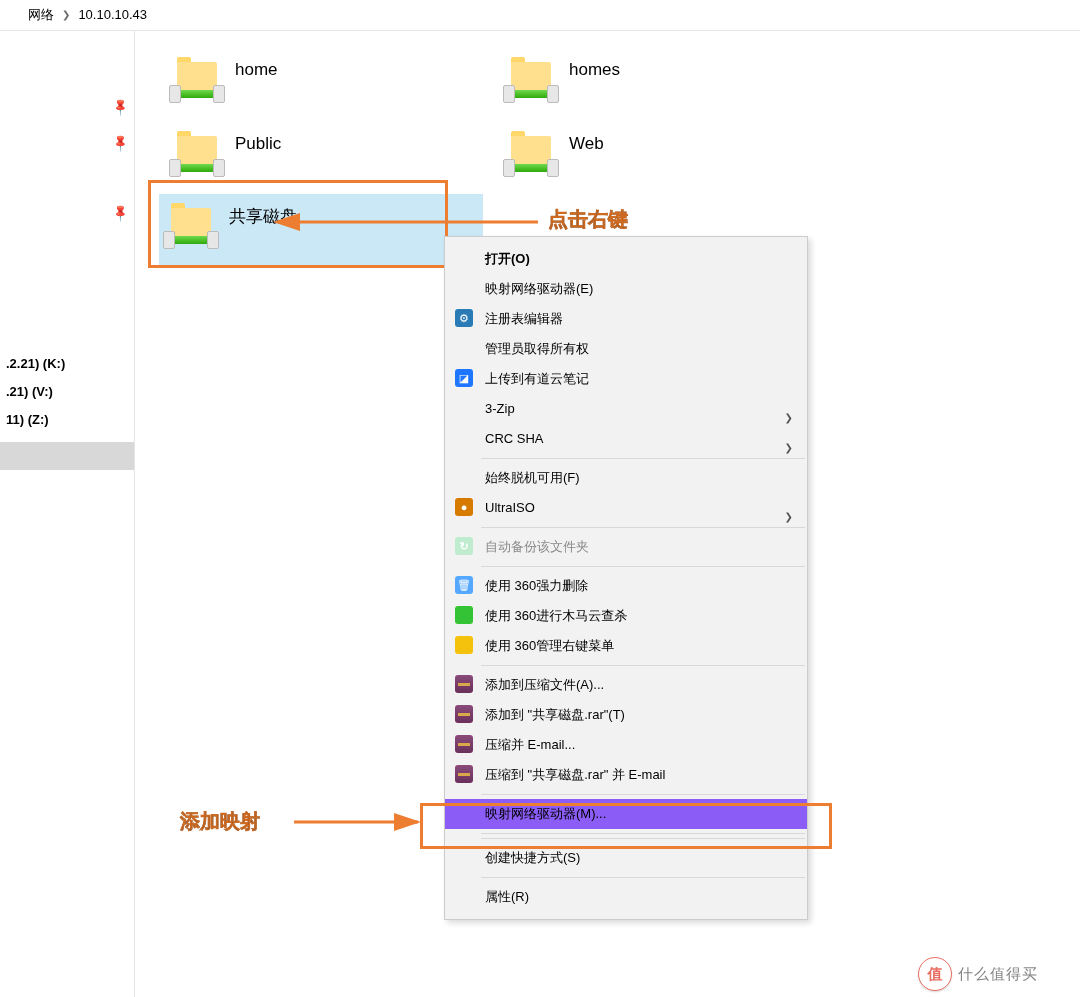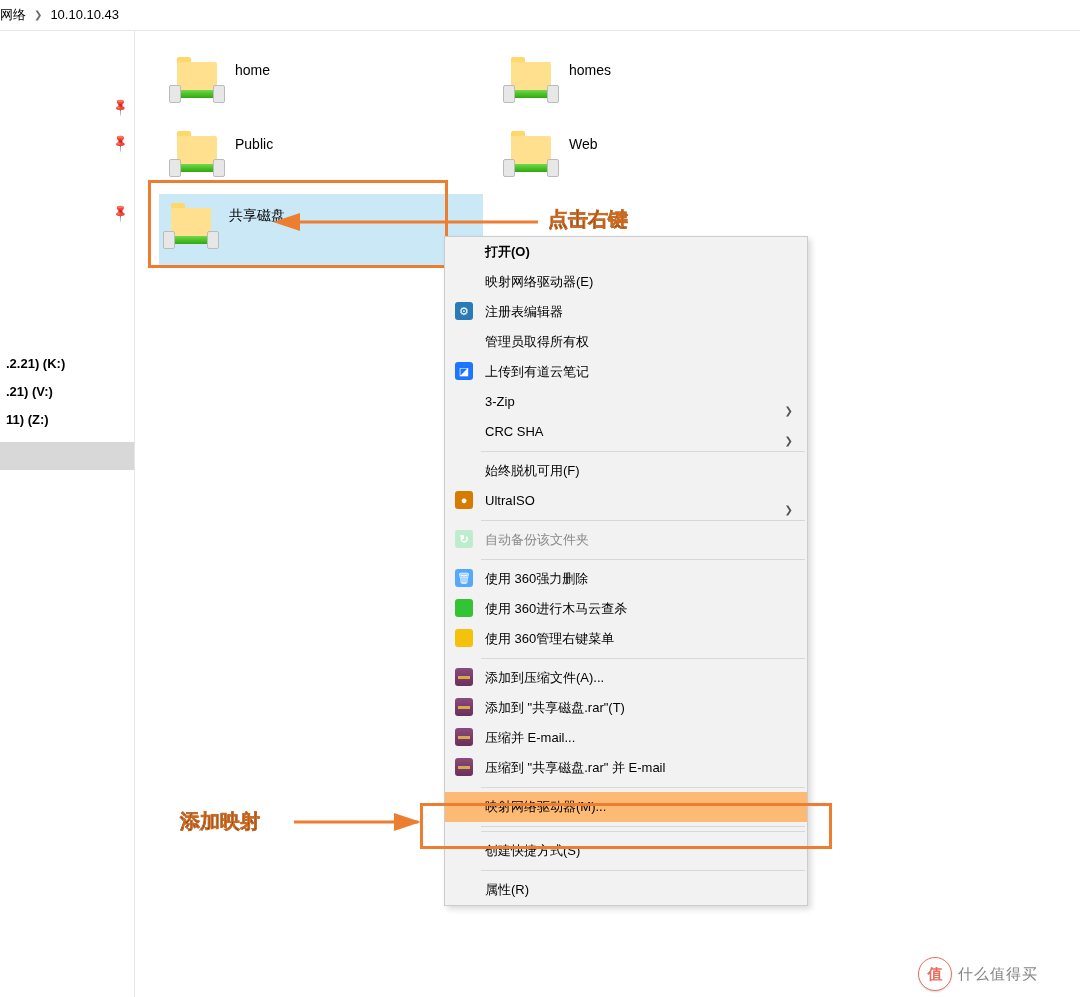--- a/index.html
+++ b/index.html
@@ -1,43 +1,43 @@
 <!DOCTYPE html>
 <html><head>
 <meta charset="utf-8">
 <style>
   * { box-sizing: border-box; }
   body { margin:0; font-family: "Microsoft YaHei", "Segoe UI", sans-serif; font-size:13px; color:#000; background:#fff; width:1080px; height:997px; position:relative; overflow:hidden;}
-  .breadcrumb { position:absolute; left:0; top:4px; height:22px; line-height:22px; font-size:13px; display:flex; align-items:center; color:#000;}
+  .breadcrumb { position:absolute; left:0; top:4px; height:22px; line-height:22px; font-size:13px; display:flex; align-items:center; color:#000;padding-left:28px;}
   .breadcrumb .chevron { margin:0 8px; color:#6b6b6b; font-size:10px;}
   .hrline { position:absolute; left:0; top:30px; width:1080px; height:1px; background:#e6e6e6;}
   .vline { position:absolute; left:134px; top:30px; width:1px; height:967px; background:#e6e6e6;}
   .pane-left { position:absolute; left:0; top:30px; width:134px; }
   .pane-left .pin { position:absolute; right:6px; color:#909090; font-size:12px; transform:rotate(-45deg);}
   .drive { padding-left:6px; height:28px; line-height:28px; font-size:13px; color:#000;font-weight:bold;}
   .drive.sel { background:#d8d8d8; }
   .pane-main { position:absolute; left:135px; top:30px; }
   .folder-item { position:absolute; display:flex; align-items:center; height:74px; width:260px; border-radius:0; }
   .folder-item.selected { background:#cbe8f6; }
-  .folder-item .flabel { margin-left:12px; margin-top:-30px; font-size:14px;}
+  .folder-item .flabel { margin-left:12px; margin-top:-30px; font-size:17px;}
   .netfolder-icon { width:52px; height:46px; position:relative; margin-left:6px; }
   .netfolder-icon .folder { position:absolute; left:6px; top:0; width:40px; height:28px; background:#ffe08f; border-radius:2px 2px 0 0;}
   .netfolder-icon .folder-tab { position:absolute; left:6px; top:-5px; width:14px; height:7px; background:#ffd869; border-radius:2px 2px 0 0;}
   .netfolder-icon .pipe { position:absolute; left:0px; top:22px; width:52px; height:18px; }
   .netfolder-icon .pipe .bar { position:absolute; left:2px; top:6px; width:46px; height:8px; background:linear-gradient(#6fd94b,#2fa90b); border-radius:4px; }
   .netfolder-icon .pipe .cap { position:absolute; top:1px; width:12px; height:18px; background:#e7e7e7; border:1px solid #bbb; border-radius:2px;}
   .netfolder-icon .pipe .cap.l { left:-2px;}
   .netfolder-icon .pipe .cap.r { right:-2px;}
   .highlight-box { position:absolute; border:3px solid #ed7d31; pointer-events:none;}
-  .annot-text { position:absolute; font-size:20px; font-weight:600; color:#000000; -webkit-text-stroke:0.5px #cf6a21;}
+  .annot-text { position:absolute; font-size:20px; font-weight:600; color:#0c4a6e; -webkit-text-stroke:0.5px #cf6a21;}
   .arrow-svg { position:absolute; overflow:visible; pointer-events:none;}
-  .ctx { position:absolute; left:444px; top:236px; width:364px; background:#f2f2f2; border:1px solid #cccccc; box-shadow:3px 3px 6px rgba(0,0,0,.15); padding:0 0;}
+  .ctx { position:absolute; left:444px; top:236px; width:364px; background:#f2f2f2; border:1px solid #cccccc; box-shadow:3px 3px 6px rgba(0,0,0,.15); padding:7px 0;}
   .ctx .mi { position:relative; height:30px; line-height:30px; padding-left:40px; font-size:13px; color:#000;}
   .ctx .mi.disabled { color:#8a8a8a; }
-  .ctx .mi.hover { background:#fdba74; }
+  .ctx .mi.hover { background:#8b5cf6; }
   .ctx .mi .sub { position:absolute; right:14px; top:9px; font-size:10px; color:#555;}
   .ctx .sep { height:1px; background:#d8d8d8; margin:4px 2px 4px 36px;}
   .ctx .mi .ic { position:absolute; left:10px; top:5px; width:18px; height:18px; border-radius:3px; display:flex; align-items:center; justify-content:center; font-size:11px; color:#fff;}
   .ic-reg { background:#2a7ab5;}
   .ic-blue { background:#1e75ff;}
   .ic-uiso { background:#d67a00; border-radius:50%;}
   .ic-baidu { background:#cfeaff; border:1px solid #7ec1ff;}
   .ic-baidu::after{content:"";width:6px;height:6px;border:2px solid #3a9bff;border-radius:50%;}
   .ic-backup { background:#bfeccf; color:#2c9a4c; font-weight:bold;}
   .ic-360d { background:#55a8ff;}

